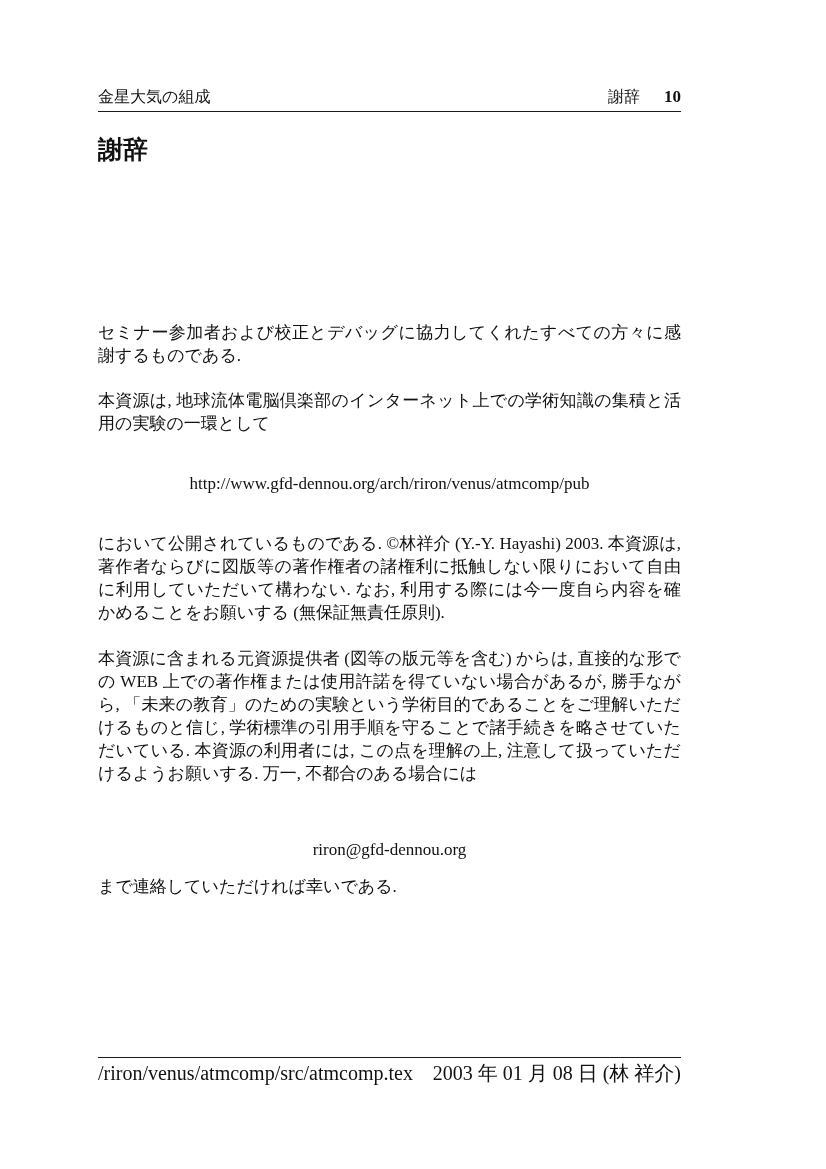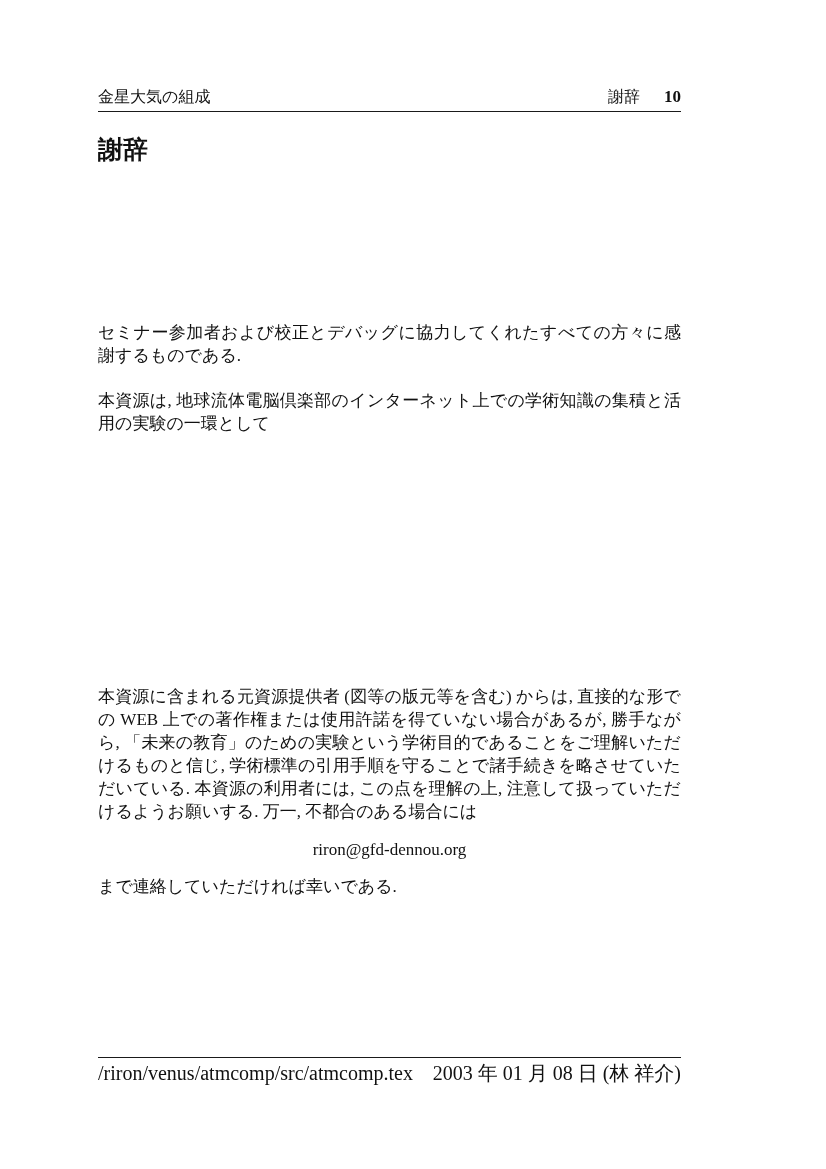--- a/index.html
+++ b/index.html
@@ -66,21 +66,21 @@
     font-size: 17px;
     line-height: 23px;
     text-align: center;
     margin: 0;
   }
   .p1 { top: 206px; }
   .p2 { top: 321px; }
   .p3 { top: 389px; }
   .url-line { top: 472px; }
   .p4 { top: 532px; }
-  .p5 { top: 685px; }
+  .p5 { top: 647px; }
   .email-line { top: 838px; }
   .p6 { top: 875px; }
   
   .page-footer {
     position: absolute;
     left: 98px;
     right: 145px;
     top: 1057px;
     border-top: 1px solid #1a1a1a;
     padding-top: 6px;
@@ -104,21 +104,23 @@
     </span>
   </div>
 
   <h1 class="section-heading">謝辞</h1>
 
 
   <p class="para p2">セミナー参加者および校正とデバッグに協力してくれたすべての方々に感謝するものである.</p>
 
   <p class="para p3">本資源は, 地球流体電脳倶楽部のインターネット上での学術知識の集積と活用の実験の一環として</p>
 
+  <p class="centered-line url-line">http://www.gfd-dennou.org/arch/riron/venus/atmcomp/pub</p>
 
+  <p class="para p4">において公開されているものである. ©林祥介 (Y.-Y. Hayashi) 2003. 本資源は, 著作者ならびに図版等の著作権者の諸権利に抵触しない限りにおいて自由に利用していただいて構わない. なお, 利用する際には今一度自ら内容を確かめることをお願いする (無保証無責任原則).</p>
 
   <p class="para p5">本資源に含まれる元資源提供者 (図等の版元等を含む) からは, 直接的な形での WEB 上での著作権または使用許諾を得ていない場合があるが, 勝手ながら, 「未来の教育」のための実験という学術目的であることをご理解いただけるものと信じ, 学術標準の引用手順を守ることで諸手続きを略させていただいている. 本資源の利用者には, この点を理解の上, 注意して扱っていただけるようお願いする. 万一, 不都合のある場合には</p>
 
   <p class="centered-line email-line">riron@gfd-dennou.org</p>
 
   <p class="para p6">まで連絡していただければ幸いである.</p>
 
   <div class="page-footer">
     <span>/riron/venus/atmcomp/src/atmcomp.tex</span>
     <span>2003 年 01 月 08 日 (林 祥介)</span>

